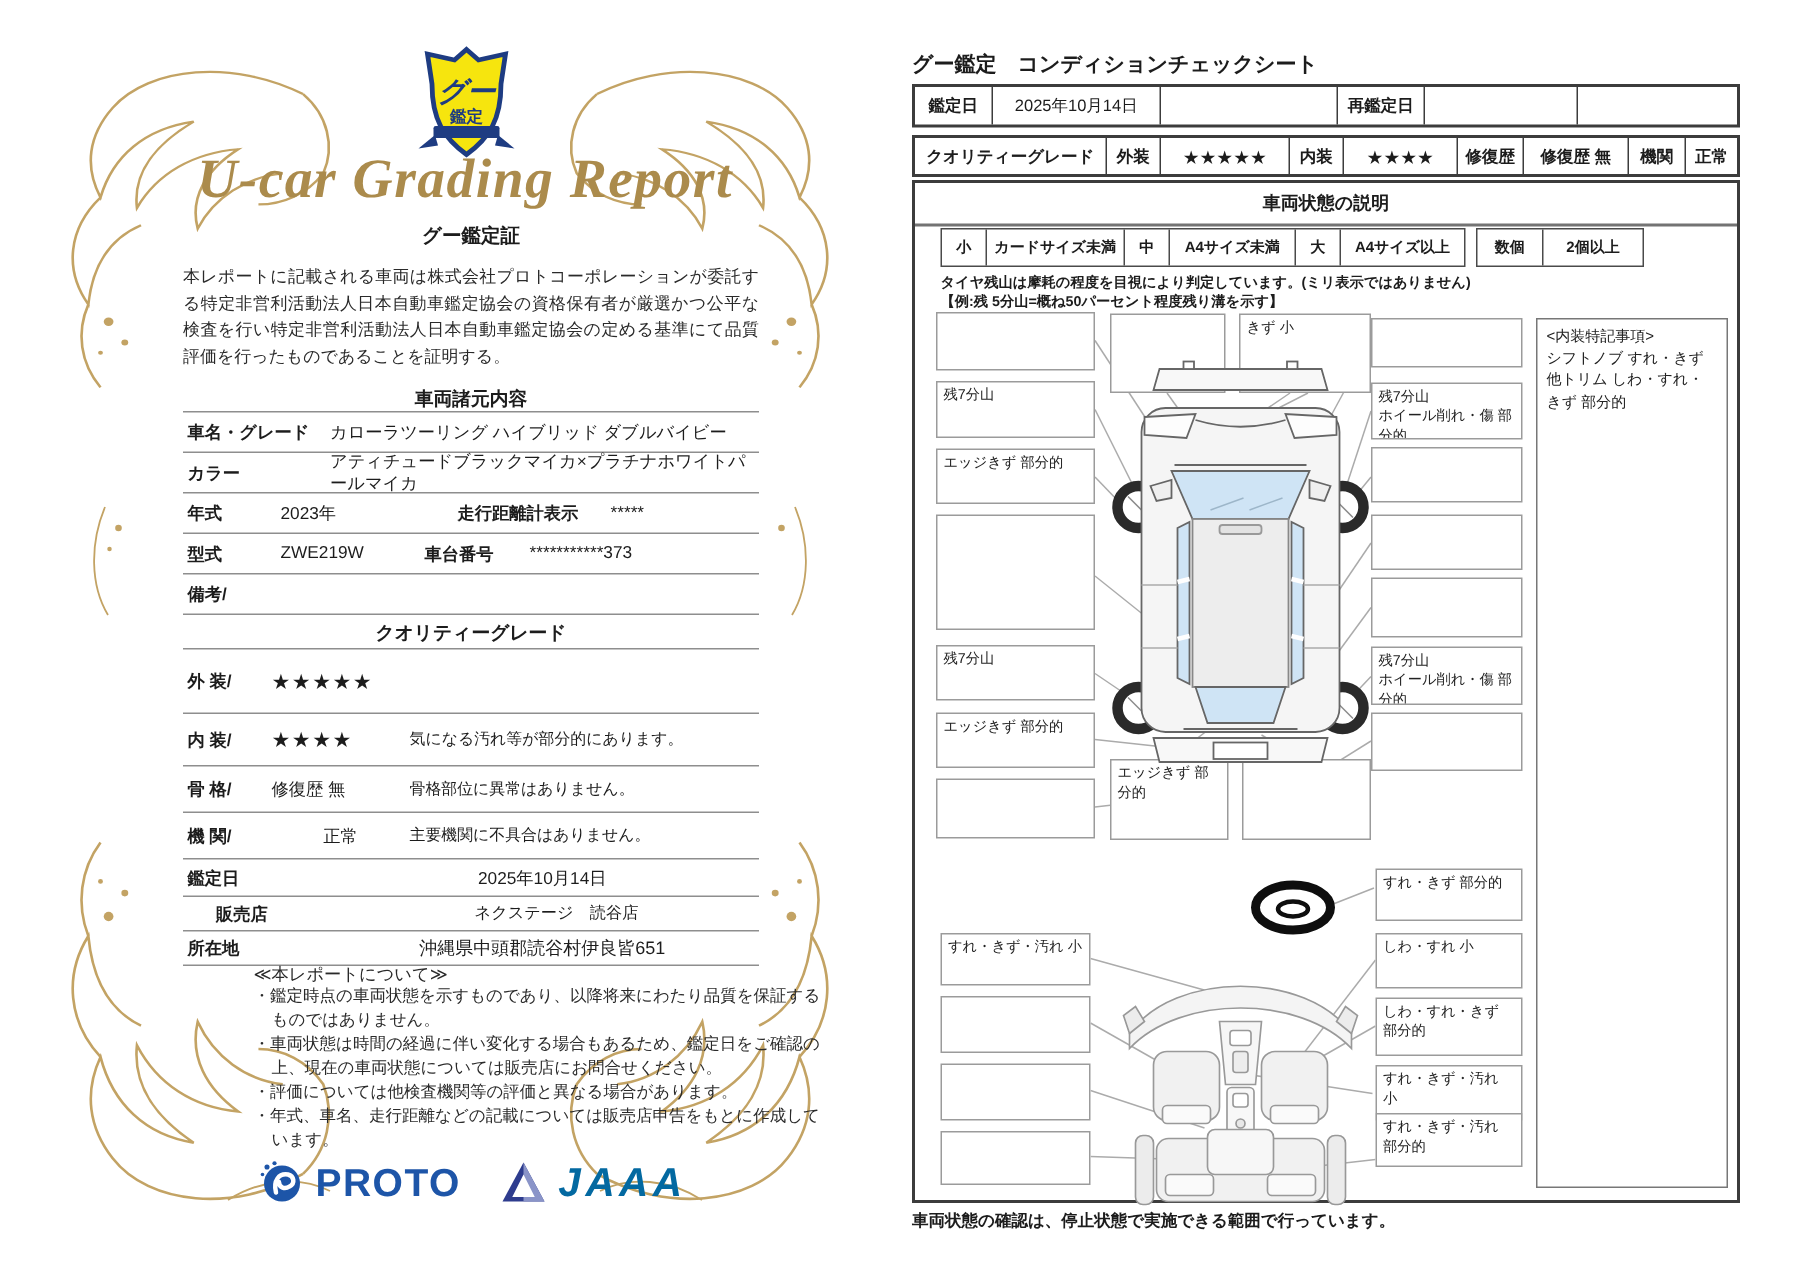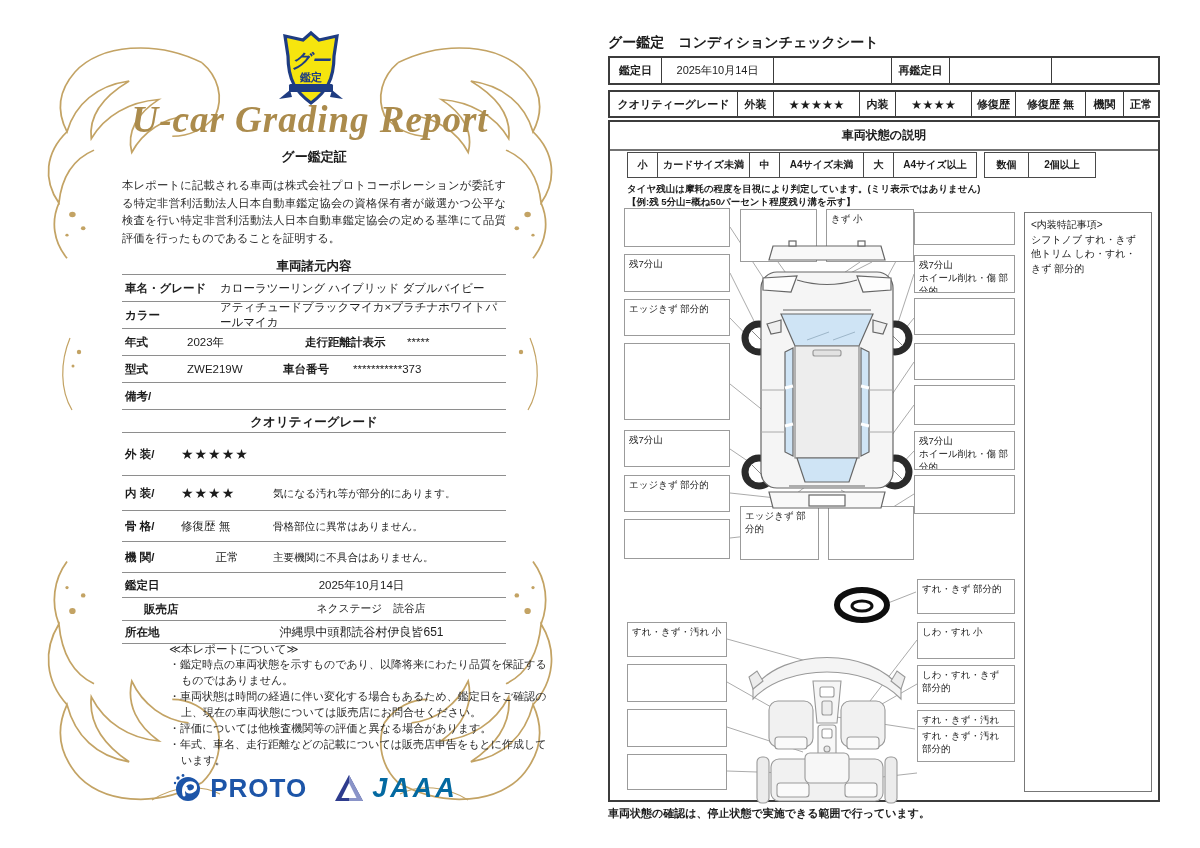--- a/index.html
+++ b/index.html
@@ -378,16 +378,16 @@
 
   <div class="cbox" style="left:17px;top:500px;width:100px;height:35px;">すれ・きず・汚れ 小</div>
   <div class="cbox" style="left:17px;top:542px;width:100px;height:38px;"></div>
   <div class="cbox" style="left:17px;top:587px;width:100px;height:38px;"></div>
   <div class="cbox" style="left:17px;top:632px;width:100px;height:36px;"></div>
 
   <div class="cbox" style="left:307px;top:457px;width:98px;height:35px;">すれ・きず 部分的</div>
   <div class="cbox" style="left:307px;top:500px;width:98px;height:37px;">しわ・すれ 小</div>
   <div class="cbox" style="left:307px;top:543px;width:98px;height:39px;">しわ・すれ・きず 部分的</div>
   <div class="cbox" style="left:307px;top:588px;width:98px;height:37px;">すれ・きず・汚れ 小</div>
-  <div class="cbox" style="left:307px;top:604px;width:98px;height:36px;">すれ・きず・汚れ 部分的</div>
+  <div class="cbox" style="left:307px;top:620px;width:98px;height:36px;">すれ・きず・汚れ 部分的</div>
 </div>
 
 <div class="abs rp-footer" style="left:608px;top:806px;">車両状態の確認は、停止状態で実施できる範囲で行っています。</div>
 
 </body></html>

